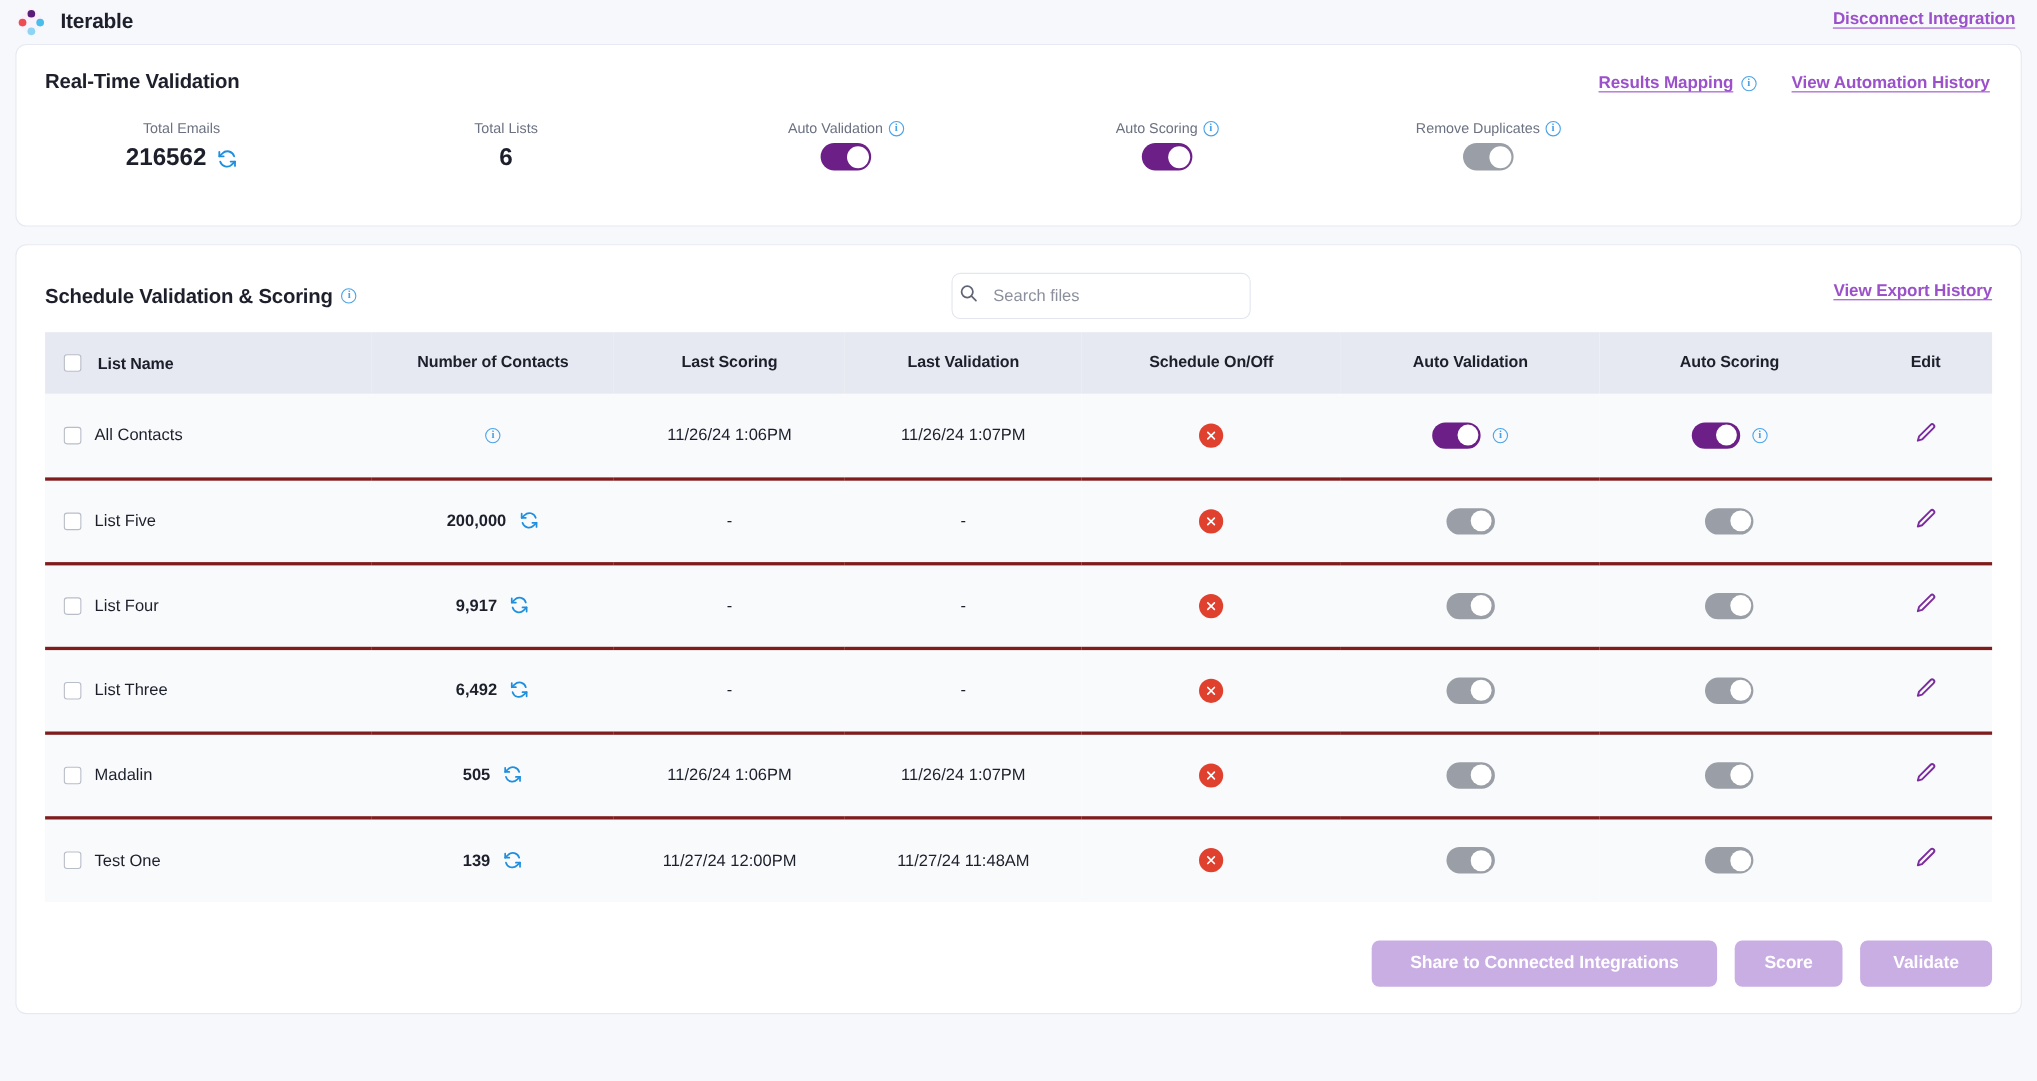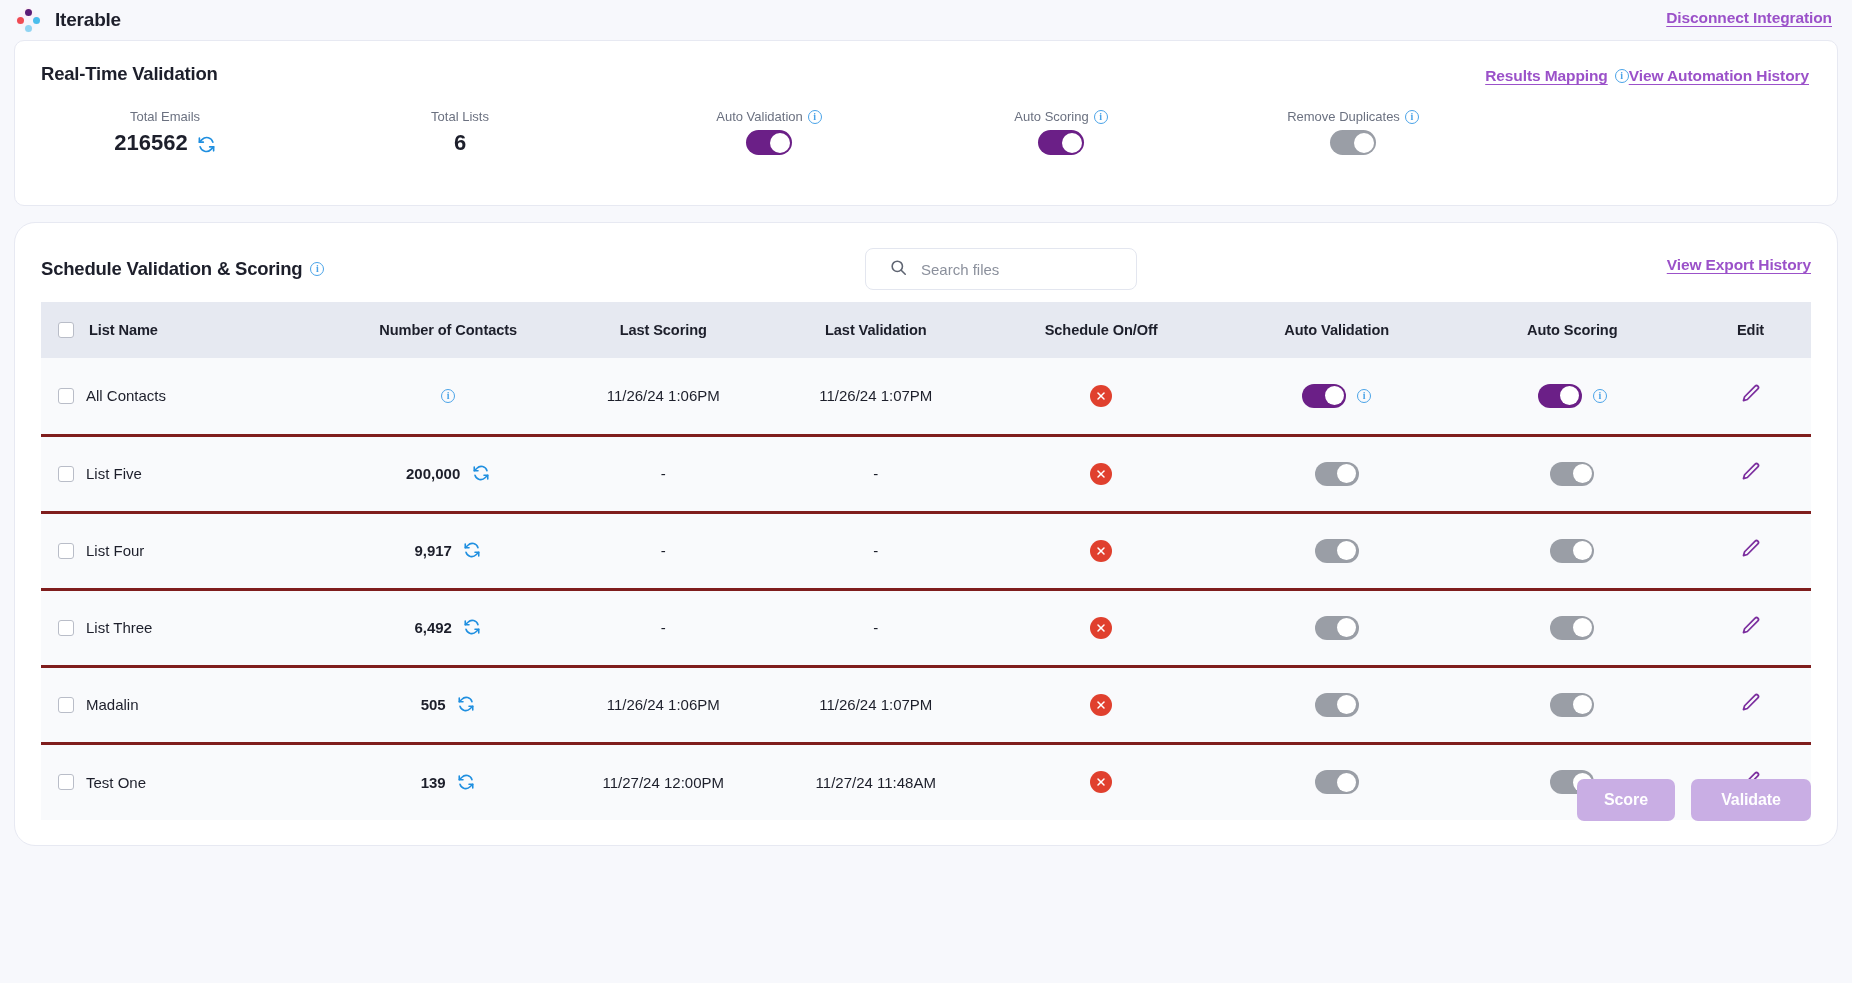--- a/index.html
+++ b/index.html
@@ -51,21 +51,21 @@
     border: 1px solid #e7e9f2;
     border-radius: 10px;
     margin: 0 14px 16px 14px;
   }
   .card.rtv { padding: 22px 26px 26px 26px; position: relative; height: 166px; }
 
   .card-title { font-size: 18.5px; font-weight: 700; letter-spacing: -.2px; }
 
   .rtv-links {
     position: absolute; right: 28px; top: 26px;
-    display: flex; align-items: center; 
+    display: flex; align-items: center; gap: 32px;
   }
   .link-purple {
     font-size: 15.5px; font-weight: 700; color: #9b51c9;
     text-decoration: underline; text-underline-offset: 3px; cursor: pointer;
     letter-spacing: -.1px;
   }
   .link-wrap { display: flex; align-items: center; gap: 7px; }
 
   .info-i {
     display: inline-flex; align-items: center; justify-content: center;
@@ -114,30 +114,30 @@
     border-radius: 50%; background: #fff;
   }
   .toggle.on  .knob { left: 23.5px; }
   .toggle.off .knob { left: 23.5px; }
   .toggle.sm { width: 44px; height: 24px; }
   .toggle.sm .knob { width: 19px; height: 19px; top: 2.5px; }
   .toggle.sm.on .knob  { left: 22.5px; }
   .toggle.sm.off .knob { left: 22.5px; }
 
   
-  .card.sched { padding: 24px 26px 26px 26px; height: 624px; position: relative; border-radius: 21px; }
+  .card.sched { padding: 24px 26px 26px 26px; height: 700px; position: relative; }
   .sched-head { display: flex; align-items: center; height: 44px; position: relative; }
   .sched-title { display: flex; align-items: center; gap: 8px; }
 
   .search-box {
     position: absolute; left: 824px; top: 1px;
     width: 272px; height: 42px;
     border: 1px solid #e3e6ef; border-radius: 8px;
     display: flex; align-items: center; gap: 13px;
-    padding: 0 23px; background: #fff;
+    padding: 0 5px; background: #fff;
   }
   .search-box input {
     border: 0; outline: 0; font-size: 15px; color: #30343f;
     font-family: "Liberation Sans", sans-serif; width: 100%;
     background: transparent;
   }
   .search-box input::placeholder { color: #8b909c; }
 
   .export-link { position: absolute; right: 0; top: 9px; }
 
@@ -595,16 +595,17 @@
             </span>
           </td>
           <td><span class="pencil"><svg viewBox="0 0 24 24" width="22" height="22" fill="none" stroke="#7b2d9e" stroke-width="1.9" stroke-linecap="round" stroke-linejoin="round">
                 <path d="M16.5 3.5a2.1 2.1 0 0 1 3 3L8 18l-4.2 1.2L5 15z"></path>
               </svg></span></td>
         </tr>
       </tbody>
   </table>
 
   <div class="actions">
+    <button class="btn wide">Share to Connected Integrations</button>
     <button class="btn small">Score</button>
     <button class="btn med">Validate</button>
   </div>
 </div>
 
 </body></html>

